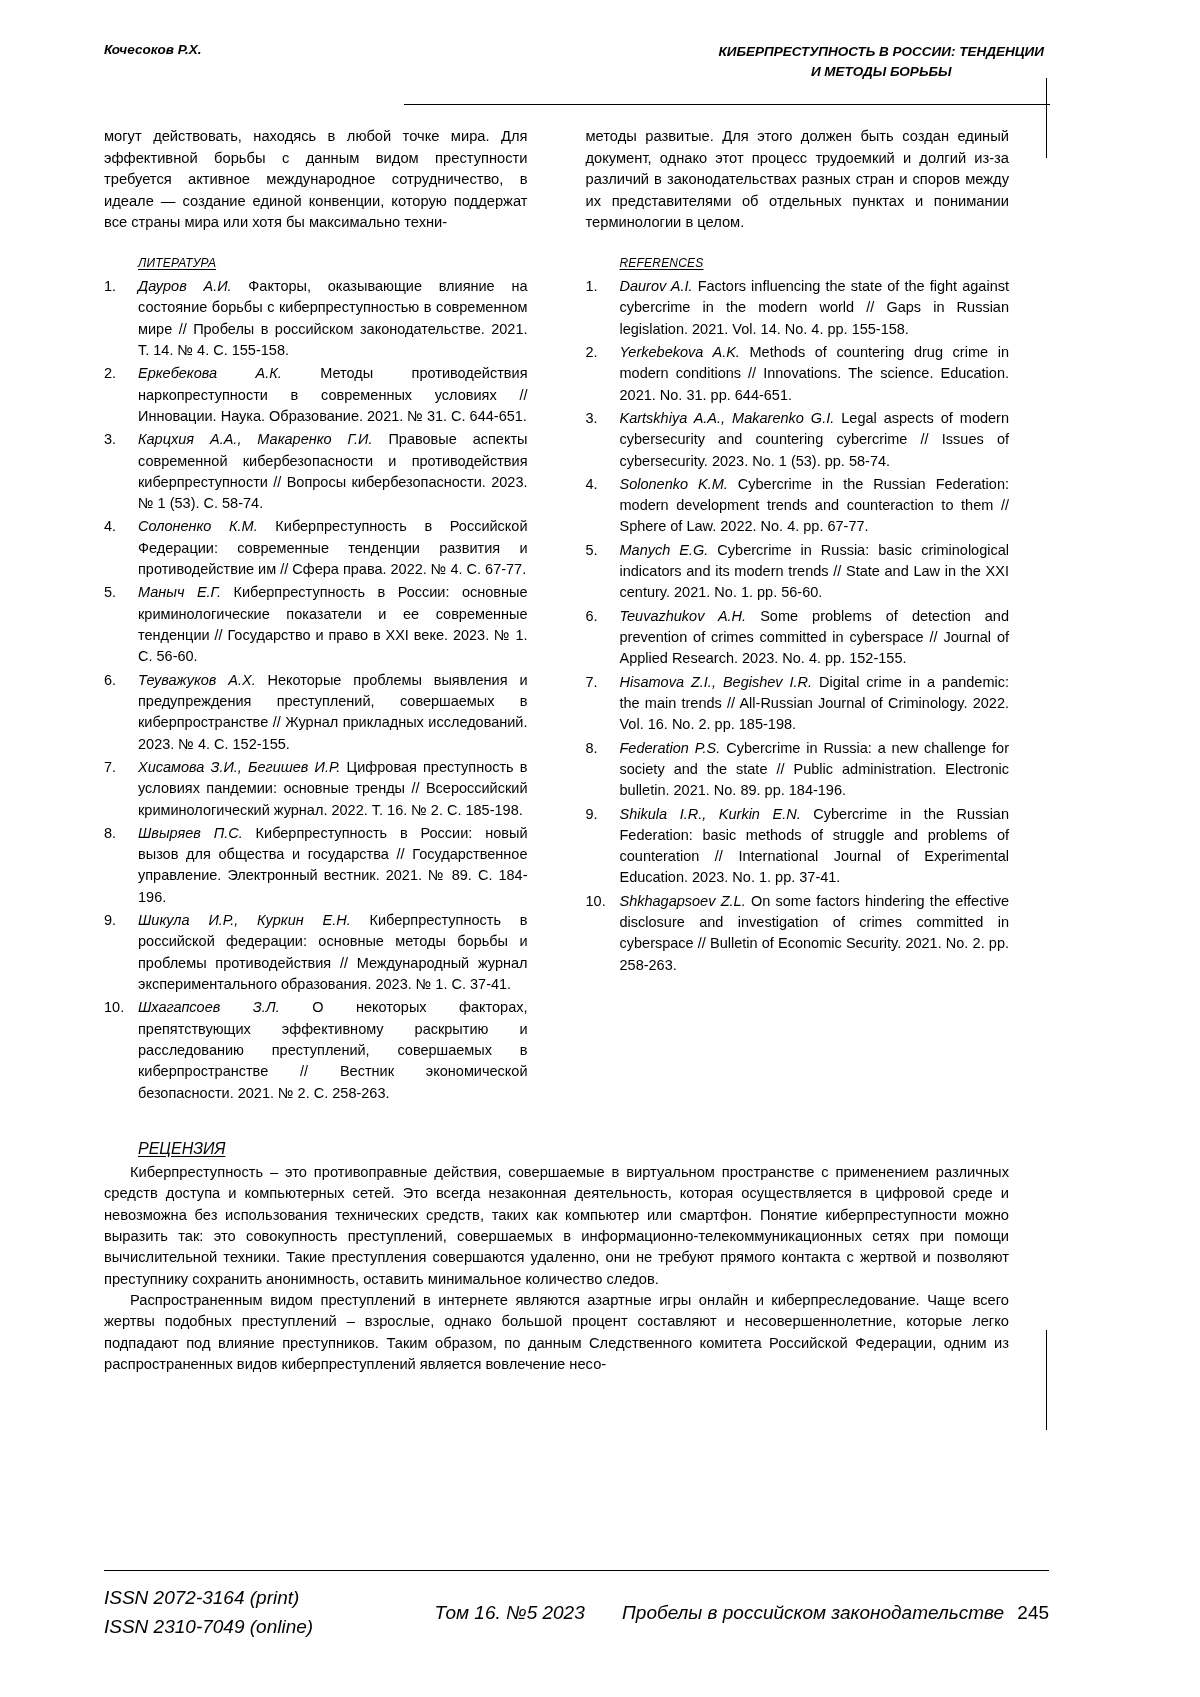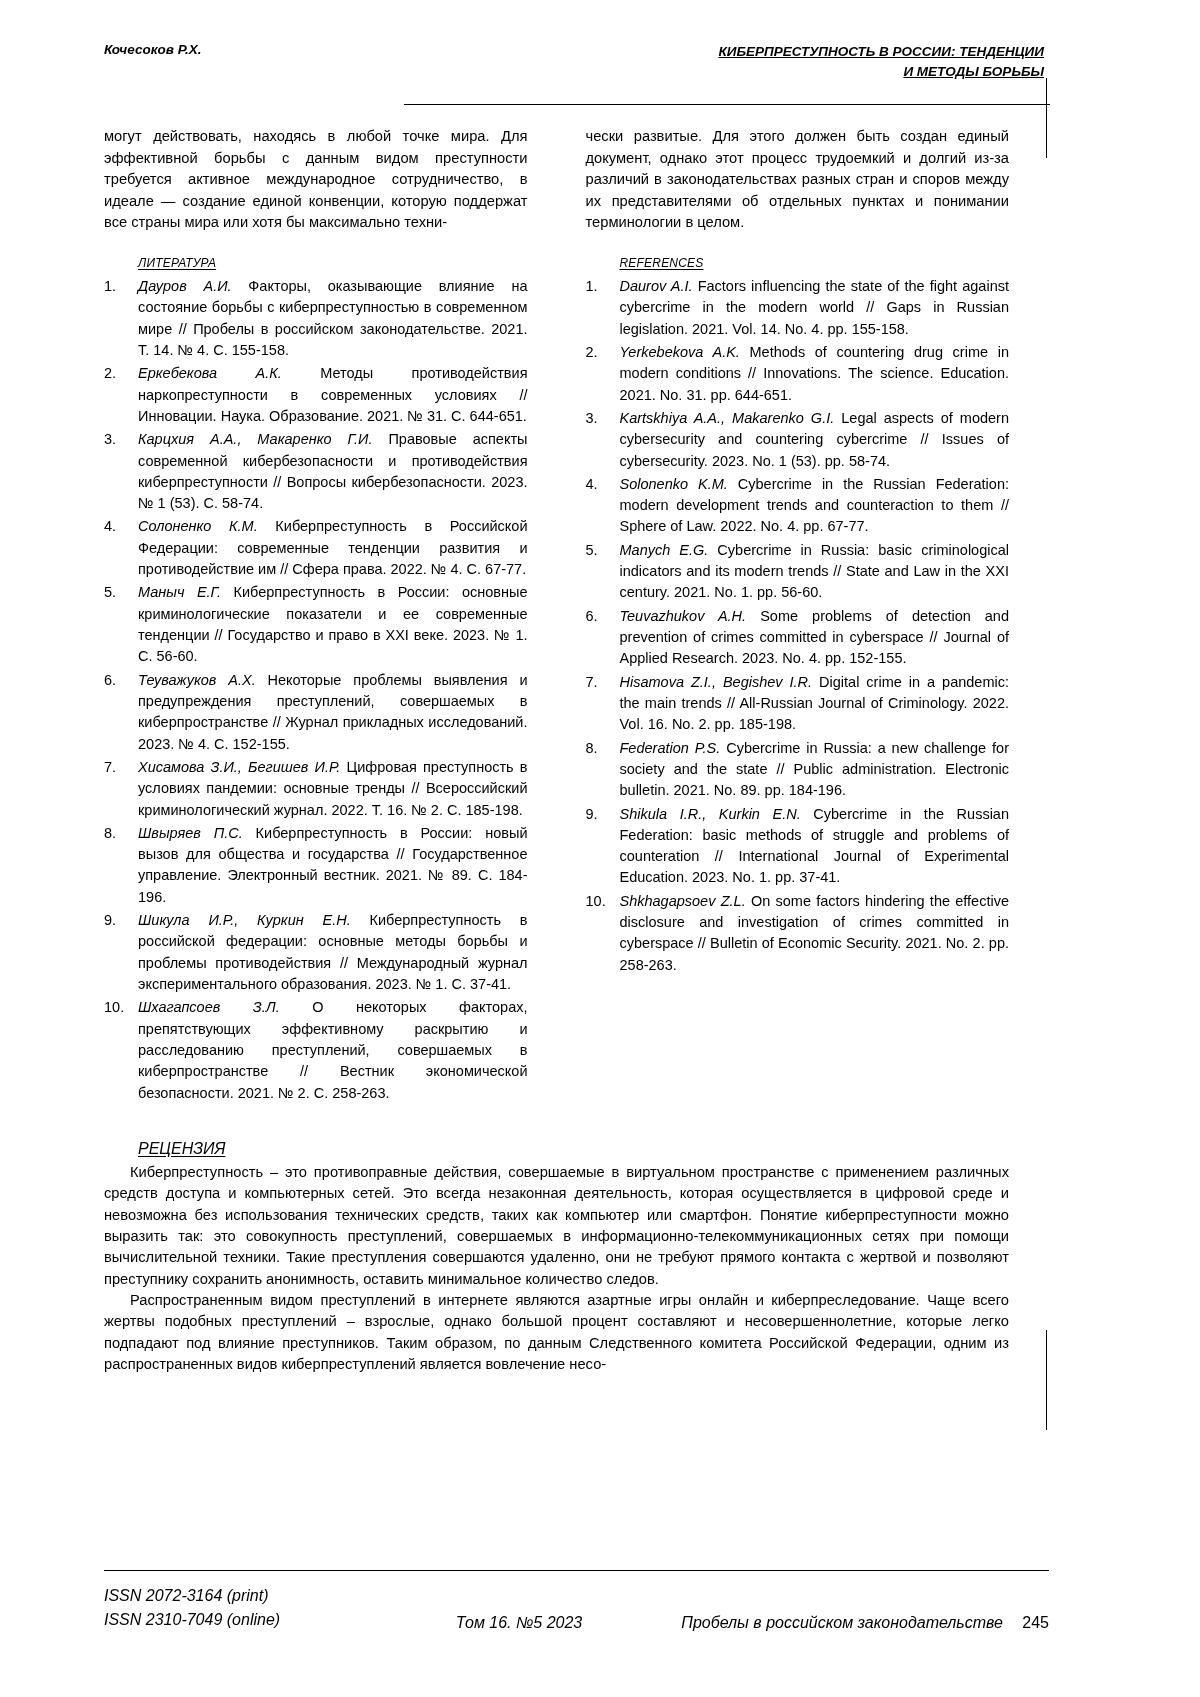--- a/index.html
+++ b/index.html
@@ -31,24 +31,23 @@
     justify-content: space-between;
     align-items: flex-start;
     font-style: italic;
     font-weight: bold;
     font-size: 13.5px;
   }
   .runhead-left {
     white-space: nowrap;
   }
   .runhead-right {
-    text-align: right;
+    text-align: center;
     line-height: 1.45;
     max-width: 560px;
-    text-decoration: underline;
   }
   .rule-top {
     position: absolute;
     left: 404px;
     top: 104px;
     width: 646px;
     height: 1px;
     background: #000;
   }
   
@@ -141,23 +140,23 @@
     width: 945px;
     height: 1px;
     background: #000;
   }
   .footer {
     position: absolute;
     left: 104px;
     top: 1584px;
     width: 945px;
     display: flex;
-    align-items: flex-end;
-    font-style: italic;
-    font-size: 16px;
+    align-items: center;
+    font-style: italic;
+    font-size: 19px;
   }
   .footer-issn {
     width: 300px;
     line-height: 1.5;
   }
   .footer-vol {
     width: 230px;
     text-align: center;
   }
   .footer-journal {
@@ -200,21 +199,21 @@
         <li><span class="num">5.</span><span class="au">Маныч Е.Г.</span><span> Киберпреступность в России: основные криминологические показатели и ее современные тенденции // Государство и право в XXI веке. 2023. № 1. С. 56-60.</span></li>
         <li><span class="num">6.</span><span class="au">Теуважуков А.Х.</span><span> Некоторые проблемы выявления и предупреждения преступлений, совершаемых в киберпространстве // Журнал прикладных исследований. 2023. № 4. С. 152-155.</span></li>
         <li><span class="num">7.</span><span class="au">Хисамова З.И., Бегишев И.Р.</span><span> Цифровая преступность в условиях пандемии: основные тренды // Всероссийский криминологический журнал. 2022. Т. 16. № 2. С. 185-198.</span></li>
         <li><span class="num">8.</span><span class="au">Швыряев П.С.</span><span> Киберпреступность в России: новый вызов для общества и государства // Государственное управление. Электронный вестник. 2021. № 89. С. 184-196.</span></li>
         <li><span class="num">9.</span><span class="au">Шикула И.Р., Куркин Е.Н.</span><span> Киберпреступность в российской федерации: основные методы борьбы и проблемы противодействия // Международный журнал экспериментального образования. 2023. № 1. С. 37-41.</span></li>
         <li><span class="num">10.</span><span class="au">Шхагапсоев З.Л.</span><span> О некоторых факторах, препятствующих эффективному раскрытию и расследованию преступлений, совершаемых в киберпространстве // Вестник экономической безопасности. 2021. № 2. С. 258-263.</span></li>
       </ol>
     </div>
 
     <div class="col">
-      <p class="para">чески развитые. Для этого должен быть создан единый документ, однако этот процесс трудоемкий и долгий из-за различий в законодательствах разных стран и споров между их представителями об отдельных пунктах и понимании терминологии в целом.</p>
+      <p class="para">методы развитые. Для этого должен быть создан единый документ, однако этот процесс трудоемкий и долгий из-за различий в законодательствах разных стран и споров между их представителями об отдельных пунктах и понимании терминологии в целом.</p>
       <div class="sec-title">REFERENCES</div>
       <ol class="reflist">
         <li><span class="num">1.</span><span class="au">Daurov A.I.</span><span> Factors influencing the state of the fight against cybercrime in the modern world // Gaps in Russian legislation. 2021. Vol. 14. No. 4. pp. 155-158.</span></li>
         <li><span class="num">2.</span><span class="au">Yerkebekova A.K.</span><span> Methods of countering drug crime in modern conditions // Innovations. The science. Education. 2021. No. 31. pp. 644-651.</span></li>
         <li><span class="num">3.</span><span class="au">Kartskhiya A.A., Makarenko G.I.</span><span> Legal aspects of modern cybersecurity and countering cybercrime // Issues of cybersecurity. 2023. No. 1 (53). pp. 58-74.</span></li>
         <li><span class="num">4.</span><span class="au">Solonenko K.M.</span><span> Cybercrime in the Russian Federation: modern development trends and counteraction to them // Sphere of Law. 2022. No. 4. pp. 67-77.</span></li>
         <li><span class="num">5.</span><span class="au">Manych E.G.</span><span> Cybercrime in Russia: basic criminological indicators and its modern trends // State and Law in the XXI century. 2021. No. 1. pp. 56-60.</span></li>
         <li><span class="num">6.</span><span class="au">Teuvazhukov A.H.</span><span> Some problems of detection and prevention of crimes committed in cyberspace // Journal of Applied Research. 2023. No. 4. pp. 152-155.</span></li>
         <li><span class="num">7.</span><span class="au">Hisamova Z.I., Begishev I.R.</span><span> Digital crime in a pandemic: the main trends // All-Russian Journal of Criminology. 2022. Vol. 16. No. 2. pp. 185-198.</span></li>
         <li><span class="num">8.</span><span class="au">Federation P.S.</span><span> Cybercrime in Russia: a new challenge for society and the state // Public administration. Electronic bulletin. 2021. No. 89. pp. 184-196.</span></li>

